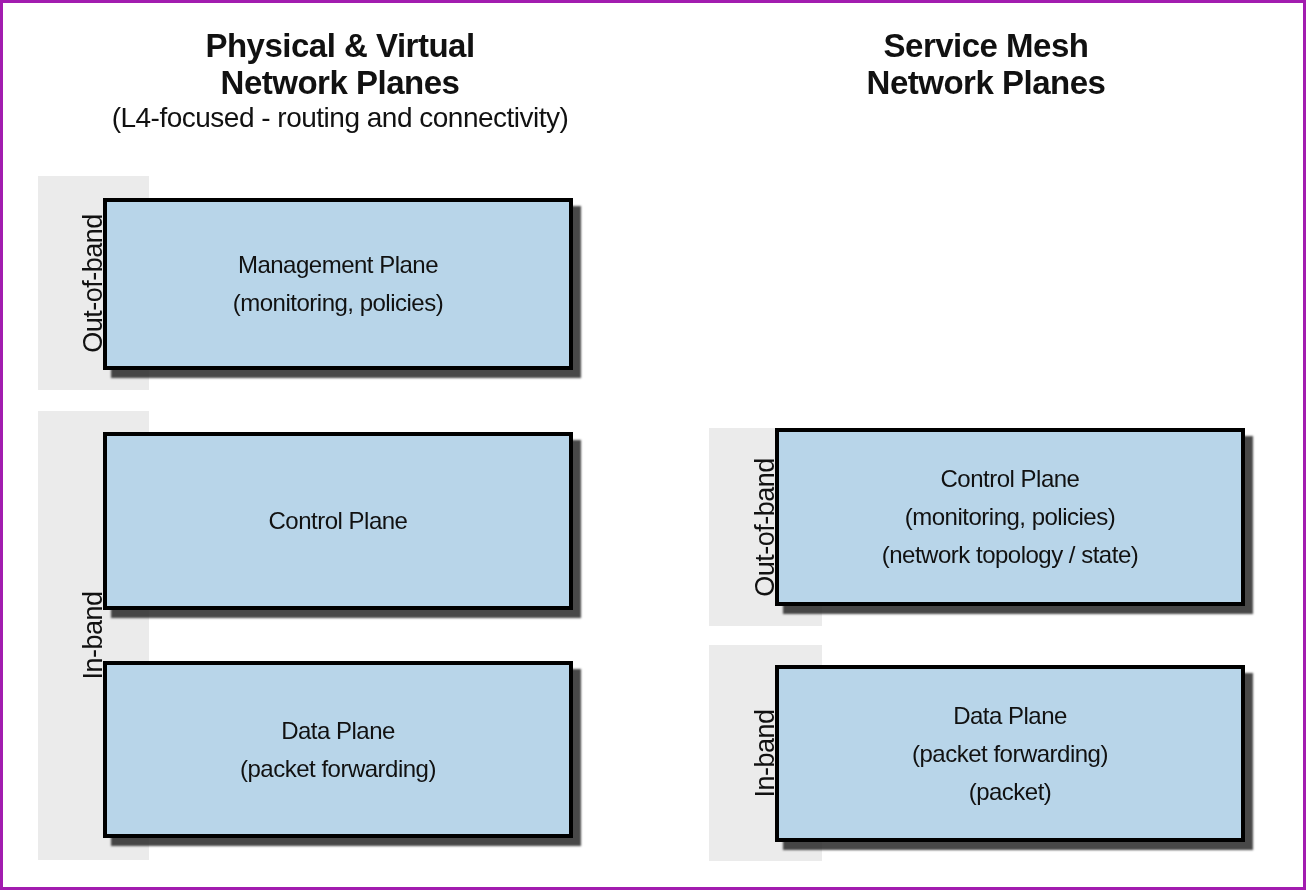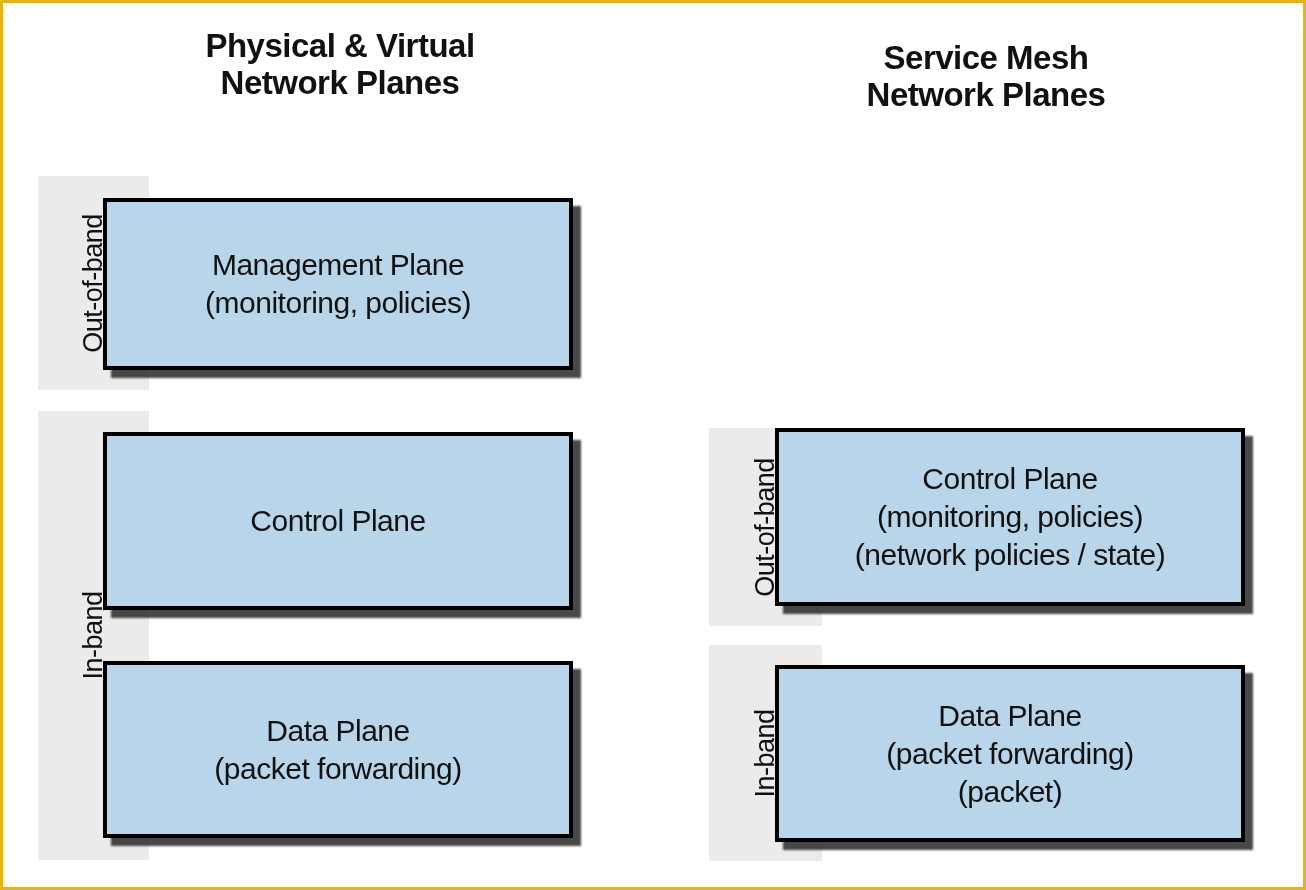--- a/index.html
+++ b/index.html
@@ -7,21 +7,21 @@
     padding: 0;
     background: #ffffff;
     font-family: "Liberation Sans", "DejaVu Sans", sans-serif;
   }
   #canvas {
     position: relative;
     width: 1306px;
     height: 890px;
     box-sizing: border-box;
     background: #ffffff;
-    border: 3px solid #eab308;
+    border: 3px solid #a21caf;
     overflow: hidden;
     color: #111111;
     padding-left: 32px;
   }
   .title-block {
     position: absolute;
     text-align: center;
     line-height: 1.12;
   }
   .title-line {
@@ -56,35 +56,36 @@
     background: #b8d5e9;
     border: 4px solid #000000;
     box-shadow: 8px 8px 2px rgba(40, 40, 40, 0.85);
     display: flex;
     flex-direction: column;
     align-items: center;
     justify-content: center;
     text-align: center;
   }
   .plane-line {
-    font-size: 30px;
+    font-size: 24px;
     line-height: 38px;
     letter-spacing: -0.5px;
     color: #111111;
     white-space: nowrap;
   }
 </style>
 </head>
 <body>
 
 <div id="canvas">
 
   <div class="title-block" style="left:37px; top:24px; width:600px;">
     <div class="title-line">Physical &amp; Virtual</div>
     <div class="title-line">Network Planes</div>
+    <div class="subtitle-line">(L4-focused - routing and connectivity)</div>
   </div>
 
   <div class="band" style="left:35px; top:173px; width:111px; height:214px;">
     <span class="band-label">Out-of-band</span>
   </div>
 
   <div class="band" style="left:35px; top:408px; width:111px; height:449px;">
     <span class="band-label">In-band</span>
   </div>
 
@@ -95,37 +96,37 @@
 
   <div class="plane-box" style="left:100px; top:429px; width:470px; height:178px;">
     <div class="plane-line">Control Plane</div>
   </div>
 
   <div class="plane-box" style="left:100px; top:658px; width:470px; height:177px;">
     <div class="plane-line">Data Plane</div>
     <div class="plane-line">(packet forwarding)</div>
   </div>
 
-  <div class="title-block" style="left:683px; top:36px; width:600px;">
+  <div class="title-block" style="left:683px; top:24px; width:600px;">
     <div class="title-line">Service Mesh</div>
     <div class="title-line">Network Planes</div>
   </div>
 
   <div class="band" style="left:706px; top:425px; width:113px; height:198px;">
     <span class="band-label">Out-of-band</span>
   </div>
 
   <div class="band" style="left:706px; top:642px; width:113px; height:216px;">
     <span class="band-label">In-band</span>
   </div>
 
   <div class="plane-box" style="left:772px; top:425px; width:470px; height:178px;">
     <div class="plane-line">Control Plane</div>
     <div class="plane-line">(monitoring, policies)</div>
-    <div class="plane-line">(network policies / state)</div>
+    <div class="plane-line">(network topology / state)</div>
   </div>
 
   <div class="plane-box" style="left:772px; top:662px; width:470px; height:177px;">
     <div class="plane-line">Data Plane</div>
     <div class="plane-line">(packet forwarding)</div>
     <div class="plane-line">(packet)</div>
   </div>
 
 </div>
 

